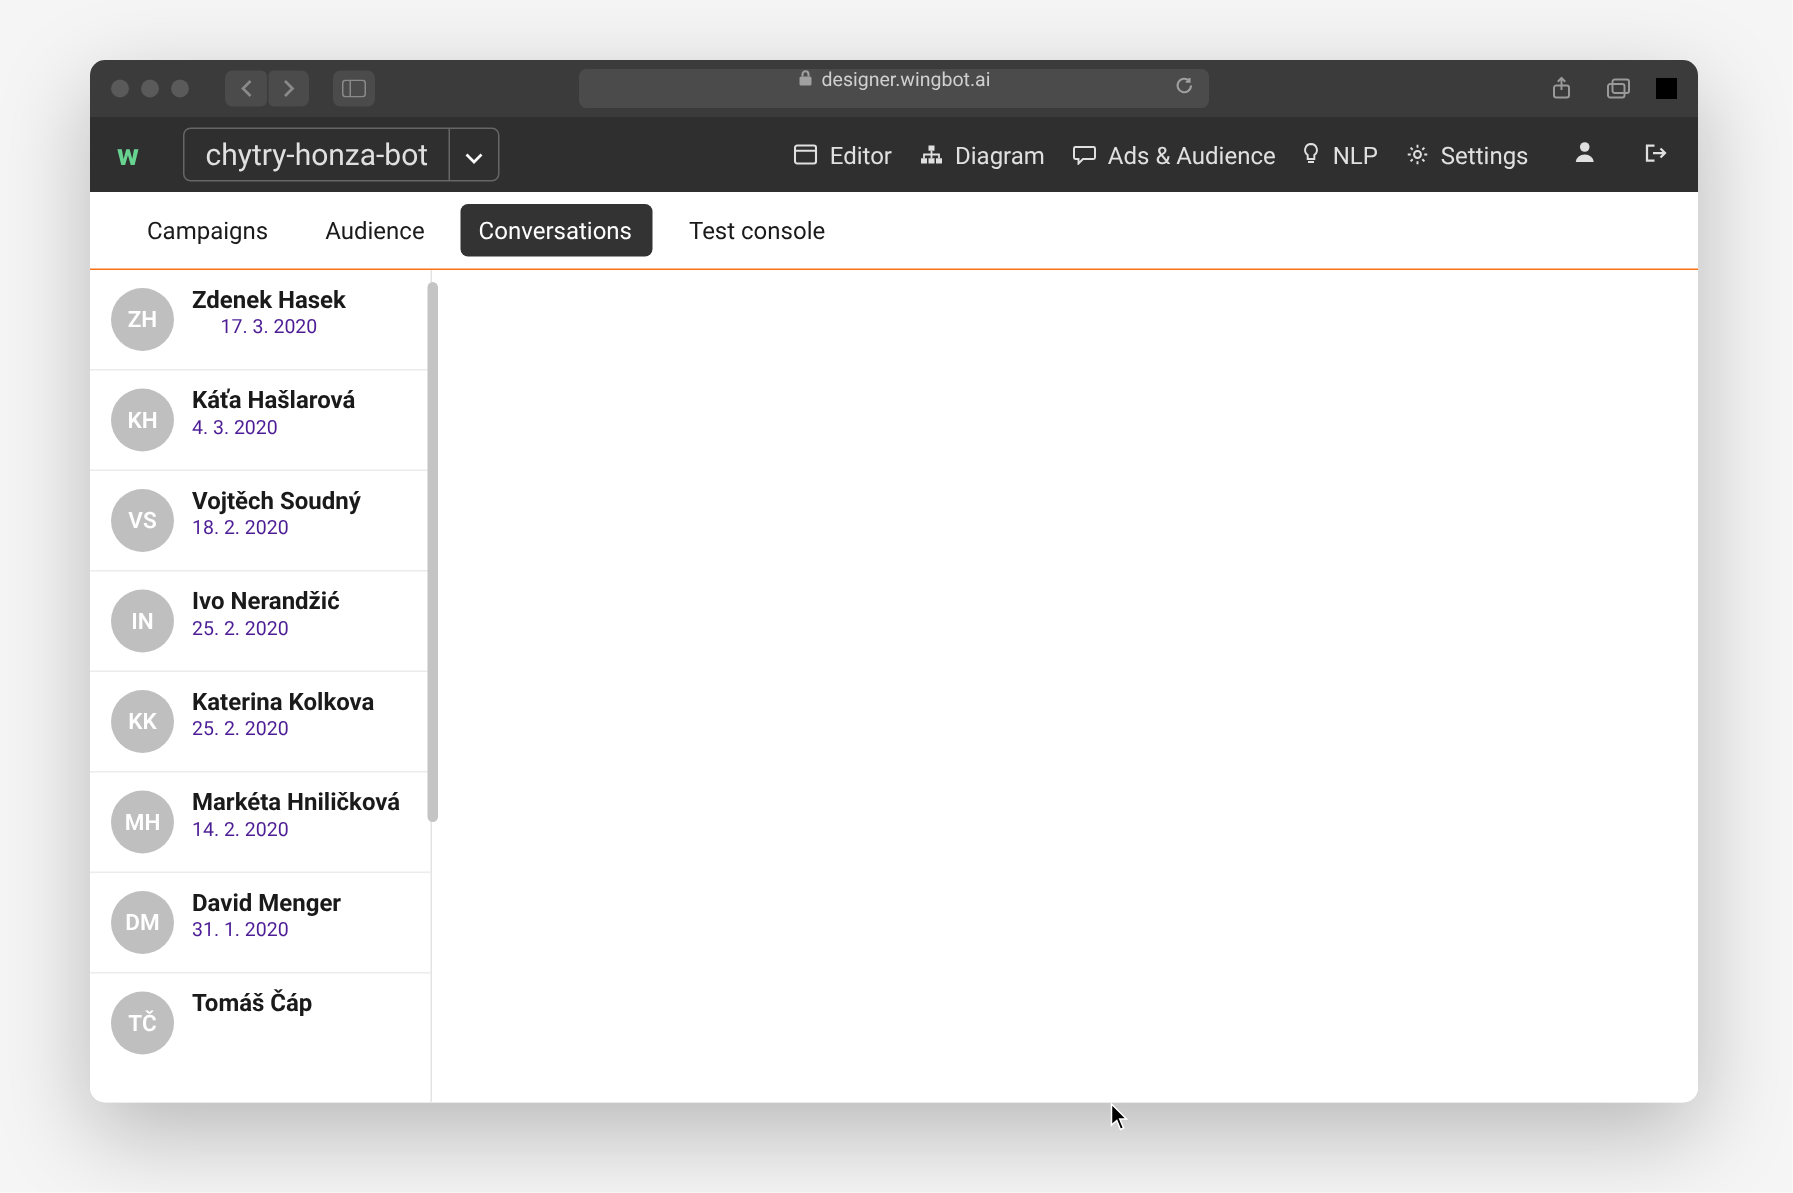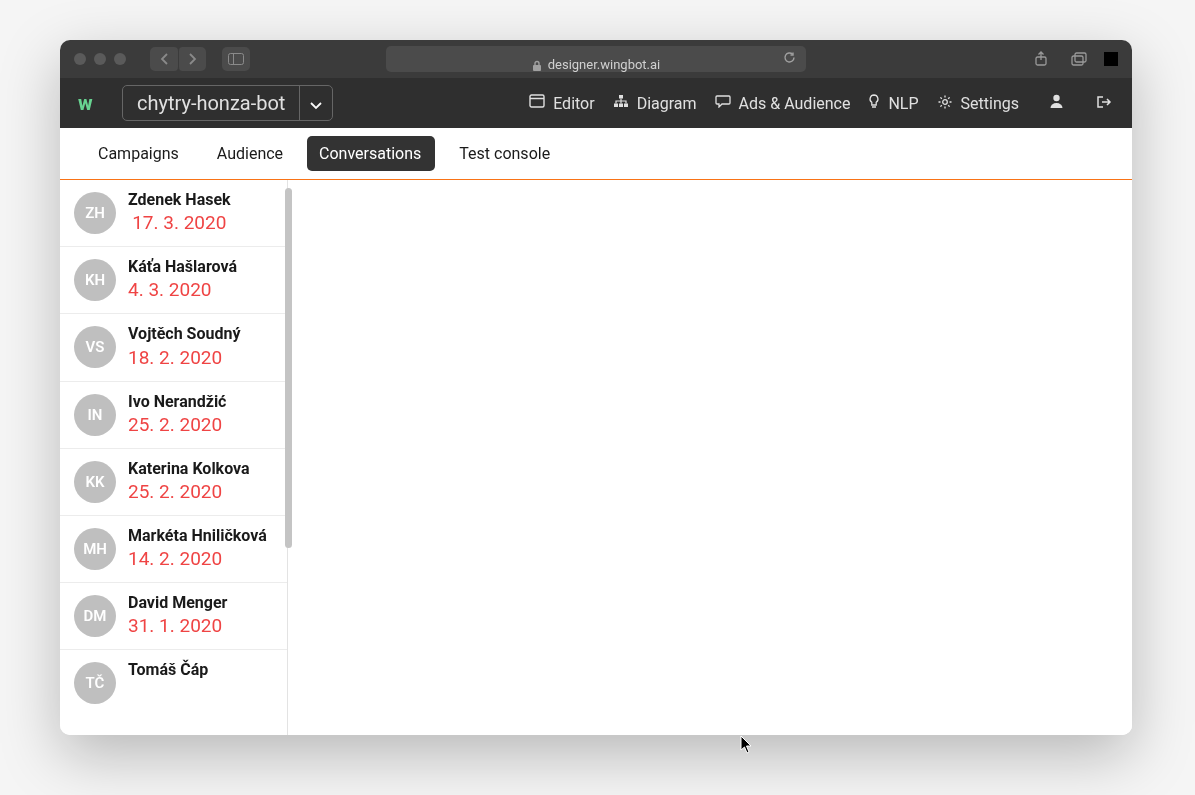--- a/index.html
+++ b/index.html
@@ -42,21 +42,21 @@
   }
   .nav-arrow.first { background:#4b4b4b; border-top-left-radius:5px; border-bottom-left-radius:5px;}
   .nav-arrow.second { background:#4b4b4b; border-top-right-radius:5px; border-bottom-right-radius:5px; border-left:1px solid #3b3b3b;}
   .sidebar-toggle {
     width:28px; height:24px; margin-left:8px; background:#4b4b4b; border-radius:5px;
     display:flex; align-items:center; justify-content:center;
   }
   .address-wrap {
     position:absolute; left:50%; transform:translateX(-50%);
     width: 420px; height:26px; background:#4b4b4b; border-radius:5px;
-    display:flex; align-items:flex-end; justify-content:center; gap:6px;
+    display:flex; align-items:flex-start; justify-content:center; gap:6px;
     color:#d0d0d0; font-size:13px;
   }
   .address-wrap .reload {
     position:absolute; right:10px; top:50%; transform:translateY(-50%);
   }
   .tb-right {
     margin-left:auto; display:flex; gap:12px; align-items:center;
   }
   .tb-btn { width:26px; height:24px; display:flex; align-items:center; justify-content:center; color:#9a9a9a; }
   .tb-corner {
@@ -80,21 +80,21 @@
     height: 36px;
     display: flex;
     align-items: center;
     color: #e0e0e0;
     font-size: 20px;
   }
   .project-name { padding: 0 14px; }
   .project-divider { width:1px; height: 100%; background:#666; }
   .project-caret { padding: 0 10px; color:#fafafa; }
   .main-nav { margin-left:auto; display:flex; align-items:center; gap: 18px; }
-  .nav-item { display:flex; gap:8px; color:#e0e0e0; font-size:16px; cursor:pointer; }
+  .nav-item { display:flex; align-items:center; gap:8px; color:#e0e0e0; font-size:16px; cursor:pointer; }
   .nav-item svg { flex: none; }
   .nav-icon-only { color:#e0e0e0; padding:0 2px; cursor:pointer; }
 
   .subnav {
     height: 52px;
     background:#fff;
     border-bottom: 1px solid #f97316;
     display:flex;
     align-items:center;
     padding: 0 24px;
@@ -177,21 +177,21 @@
   .avatar {
     width:42px; height:42px; border-radius:50%;
     background:#bfbfbf; color:#fff;
     display:flex; align-items:center; justify-content:center;
     font-weight:600; font-size:15px;
     flex:none;
     margin-top:2px;
   }
   .conv-text { min-width:0; }
   .conv-name { font-weight:700; font-size:16px; color:#1a1a1a; line-height:1.2; }
-  .conv-date { font-size:19px; color:#ef4444; margin-top:2px; }
+  .conv-date { font-size:13px; color:#4c1d95; margin-top:2px; }
   .main-pane { flex:1; background:#fff; }
 
   .cursor {
     position:absolute;
     left: 740px;
     top: 735px;
     width:0; height:0;
     pointer-events:none;
   }
   .cursor svg { position:absolute; left:0; top:0; }

